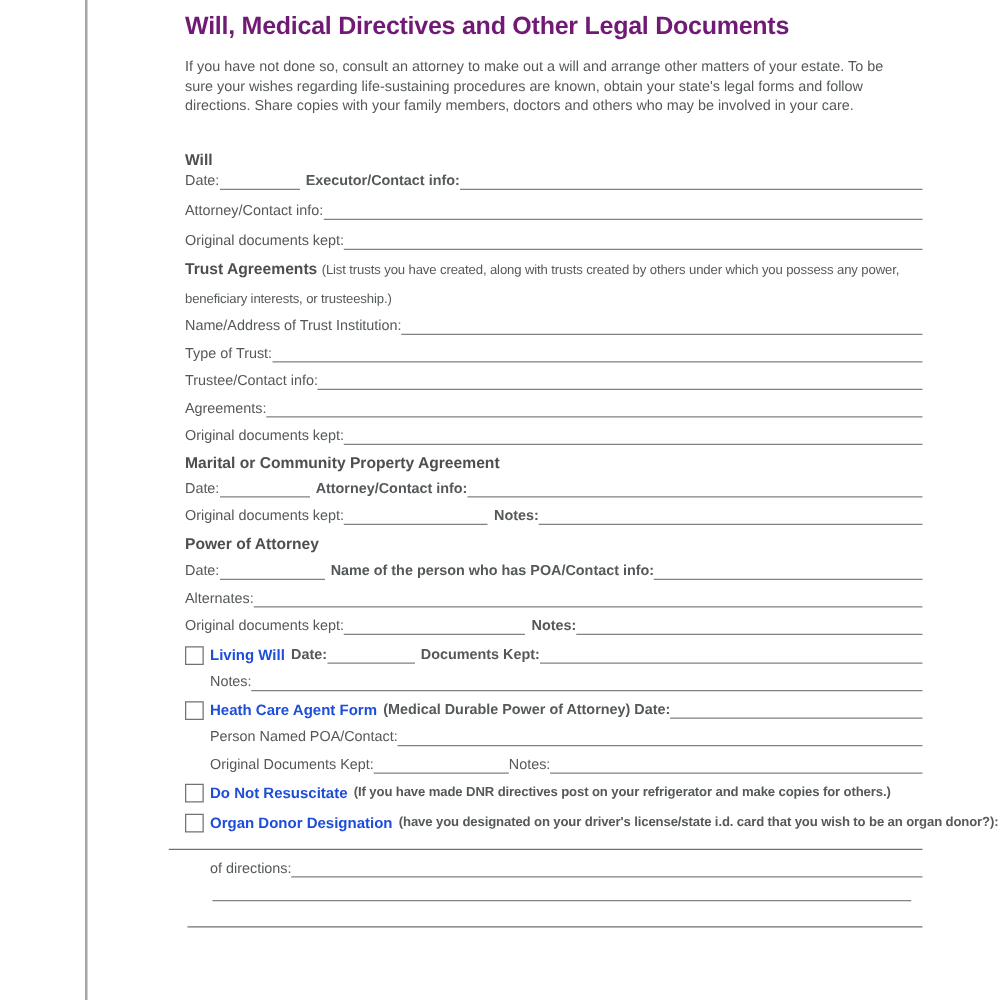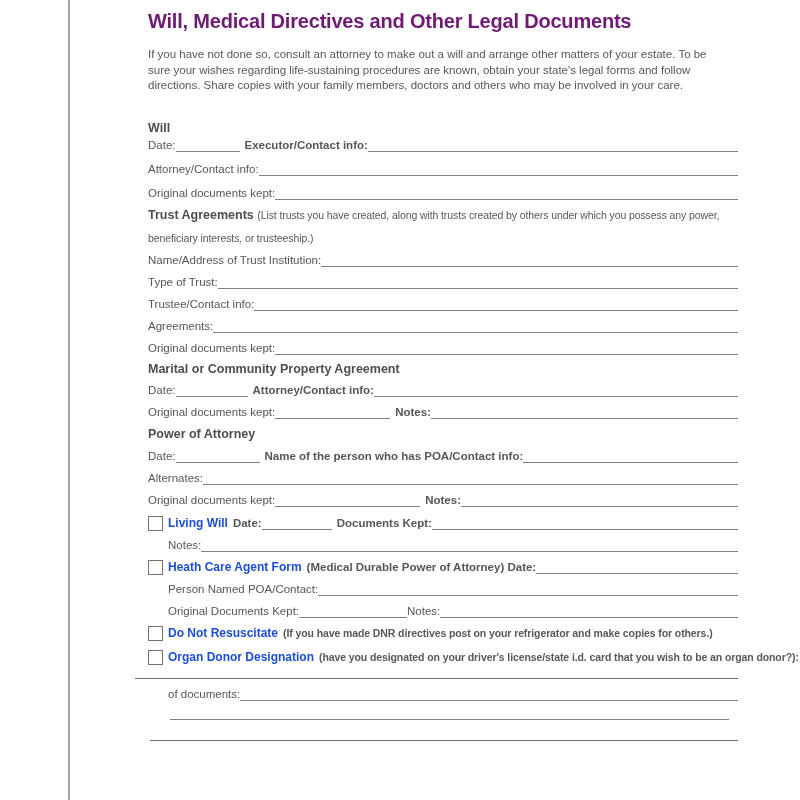--- a/index.html
+++ b/index.html
@@ -155,21 +155,21 @@
   <div class="row mt7">
     <span class="cb"></span>
     <span class="lbl bold">Organ Donor Designation</span>
     <span class="lbl note gap">(have you designated on your driver's license/state i.d. card that you wish to be an organ donor?):</span>
   </div>
   <div class="row blank15" style="margin-left:-13px;">
     <span class="line fill thick"></span>
   </div>
 
   <div class="row mt5 ind">
-    <span class="lbl">of documents:</span>
+    <span class="lbl">of directions:</span>
     <span class="line fill"></span>
   </div>
 
   <div class="row mt2" style="margin-left:22px;margin-right:9px;">
     <span class="line fill"></span>
   </div>
   <div class="row mt4" style="margin-left:2px;">
     <span class="line fill thick"></span>
   </div>
 

